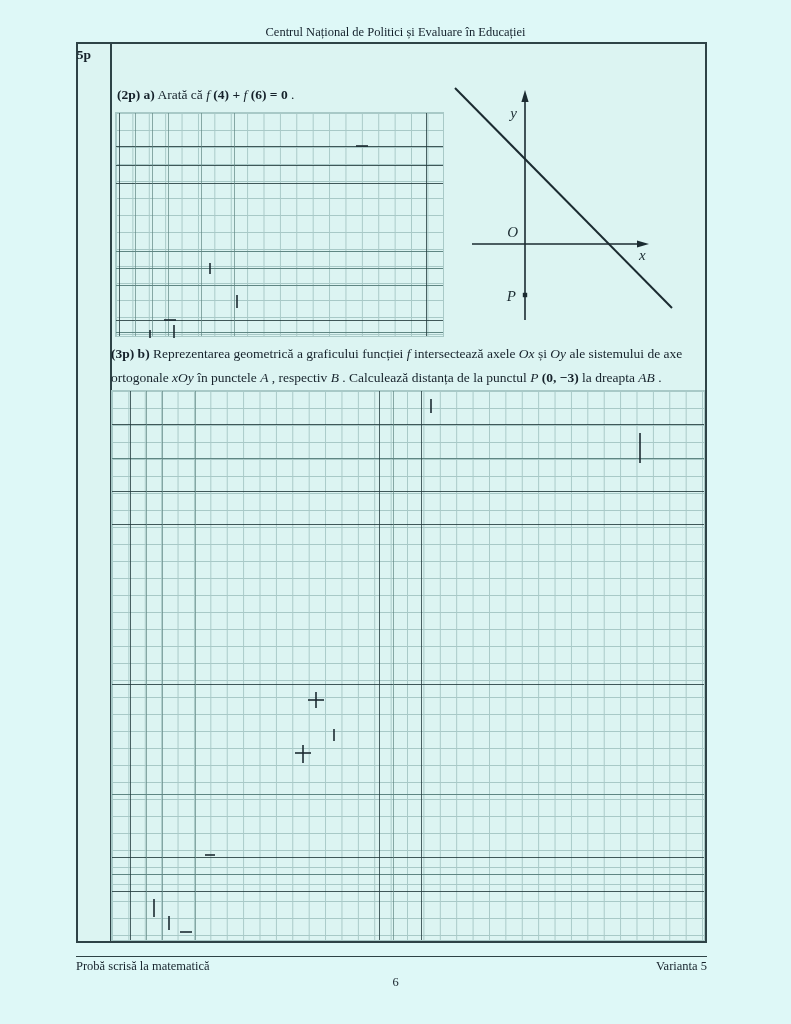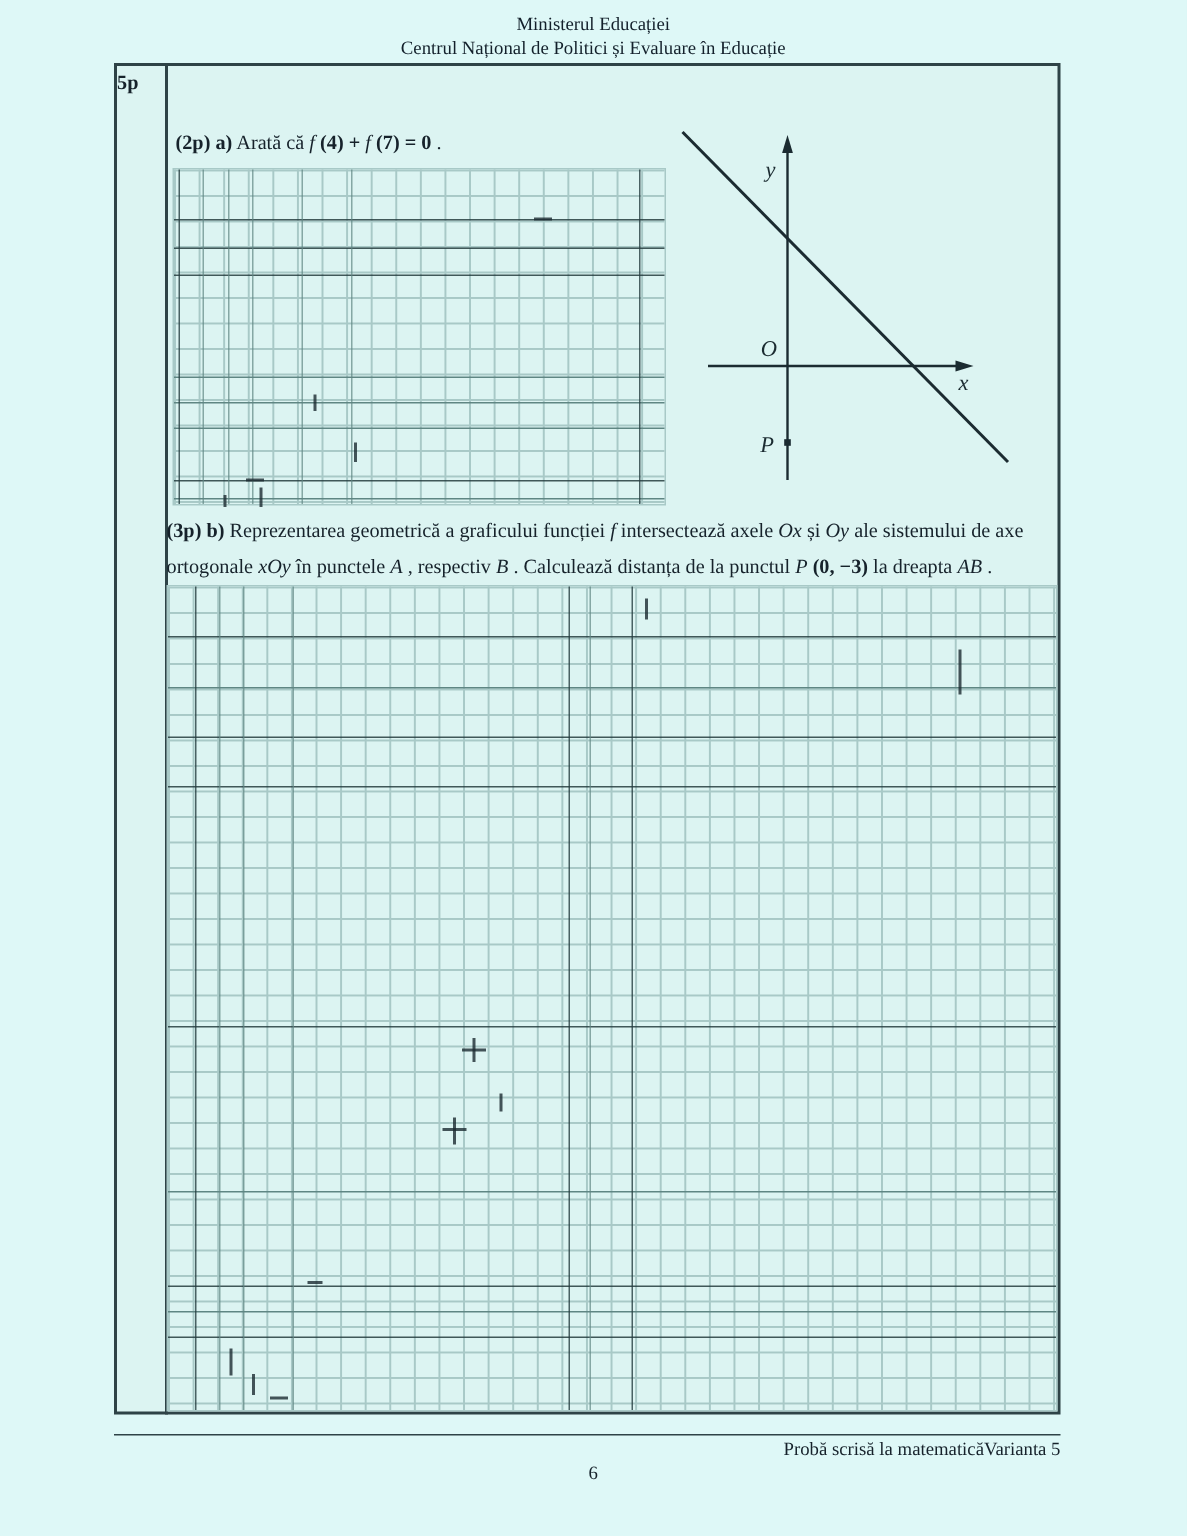--- a/index.html
+++ b/index.html
@@ -13,56 +13,55 @@
     background:var(--page_bg); color:var(--text);
     font-family:"Liberation Serif","DejaVu Serif",serif;
   }
   .abs{position:absolute;}
   .hdr{width:791px; text-align:center; font-size:12.5px; color:#13202b;}
   .sheet-box{
     left:76px; top:42px; width:627px; height:897px;
     border:2px solid var(--border); background:var(--box_bg);
   }
   .divider{left:110px; top:42px; width:2px; height:901px; background:var(--border);}
-  .points{left:78px; top:47px; width:30px; text-align:left; font-weight:bold; font-size:13.5px;}
+  .points{left:61px; top:47px; width:30px; text-align:right; font-weight:bold; font-size:13.5px;}
   .line-text{font-size:13.5px; white-space:nowrap;}
   .para-text{font-size:13.5px; line-height:24px;}
   .seg-b{font-weight:bold;}
   .seg-i{font-style:italic;}
   .grid{
     background-image:
       linear-gradient(to right, var(--grid_line) 1px, transparent 1px),
       linear-gradient(to bottom, var(--grid_line) 1px, transparent 1px);
     background-size:16.4px 17px;
     border:1px solid var(--grid_line);
     box-sizing:border-box;
   }
   .gl-h{position:absolute; left:0; width:100%; height:1px; background:var(--grid_mid);}
   .gl-h.dark{background:var(--grid_dark); opacity:.85;}
   .gl-v{position:absolute; top:0; width:1px; height:100%; background:var(--grid_mid); opacity:.7;}
   .gl-v.dark{background:var(--grid_dark); opacity:.8;}
   .mark{position:absolute; background:var(--ink); opacity:.8;}
   .footer-rule{left:76px; top:956px; width:631px; height:1px; background:var(--border);}
-  .footer-row{left:76px; top:959px; width:631px; display:flex; justify-content:flex-end; font-size:12.5px;}
+  .footer-row{left:76px; top:959px; width:631px; display:flex; justify-content:space-between; font-size:12.5px;}
   .page-num{left:0; top:975px; width:791px; text-align:center; font-size:12.5px;}
   svg text{font-family:"Liberation Serif","DejaVu Serif",serif;}
 </style>
 </head>
 <body>
 
 <div class="page">
 
-  <div class="abs hdr" style="top:9px;">Ministerul Educației</div>
-  <div class="abs hdr" style="top:25px;">Centrul Național de Politici și Evaluare în Educație</div>
+  <div class="abs hdr" style="top:25px;">Centrul Național de Politici și Evaluare în Educației</div>
 
   <div class="abs sheet-box"></div>
   <div class="abs divider"></div>
   <div class="abs points">5p</div>
 
-  <div class="abs line-text" style="left:117px; top:87px;"><span class="seg-b">(2p) a)</span><span> Arată că </span><span class="seg-i">f</span><span class="seg-b"> (4)</span><span class="seg-b"> + </span><span class="seg-i">f</span><span class="seg-b"> (7) = 0</span><span> .</span></div>
+  <div class="abs line-text" style="left:117px; top:87px;"><span class="seg-b">(2p) a)</span><span> Arată că </span><span class="seg-i">f</span><span class="seg-b"> (4)</span><span class="seg-b"> + </span><span class="seg-i">f</span><span class="seg-b"> (6) = 0</span><span> .</span></div>
 
   <div class="abs grid" style="left:115px; top:112px; width:329px; height:225px;">
     <div class="gl-h dark" style="top:33px;"></div>
     <div class="gl-h dark" style="top:52px;"></div>
     <div class="gl-h dark" style="top:70px;"></div>
     <div class="gl-h" style="top:138px;"></div>
     <div class="gl-h" style="top:155px;"></div>
     <div class="gl-h" style="top:172px;"></div>
     <div class="gl-h dark" style="top:207px;"></div>
     <div class="gl-h" style="top:219px;"></div>

